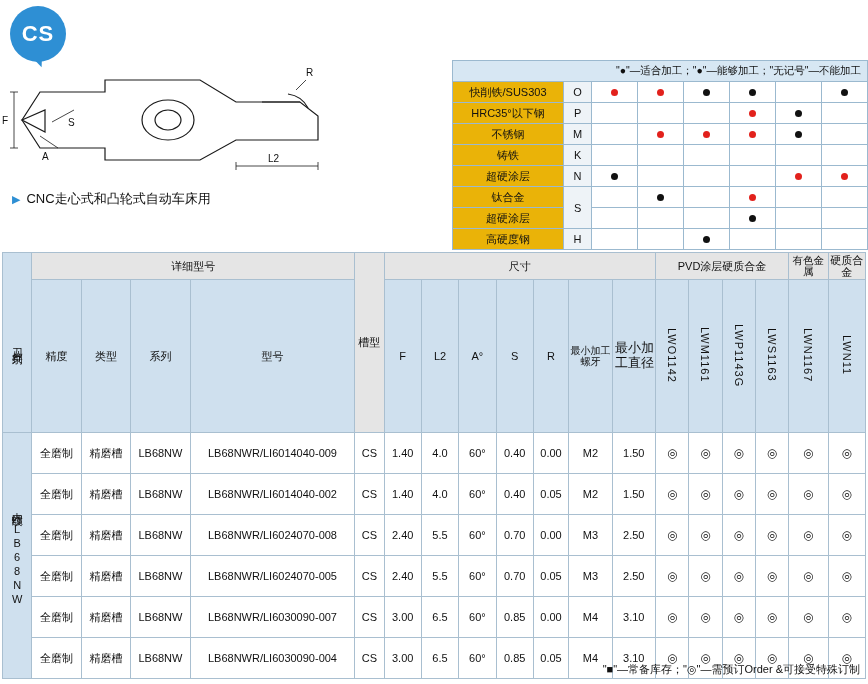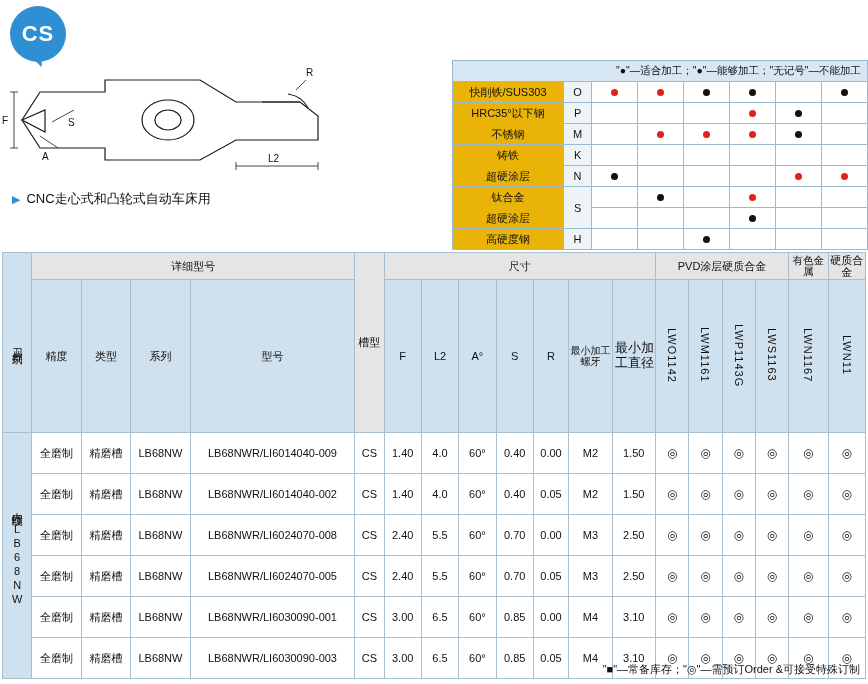--- a/index.html
+++ b/index.html
@@ -344,41 +344,41 @@
       <td><span class="circ">◎</span></td>
       <td><span class="circ">◎</span></td>
       <td><span class="circ">◎</span></td>
       <td><span class="circ">◎</span></td>
       <td><span class="circ">◎</span></td>
     </tr>
     <tr>
       <td>全磨制</td>
       <td>精磨槽</td>
       <td>LB68NW</td>
-      <td>LB68NWR/LI6030090-001</td>
+      <td>LB68NWR/LI6030090-007</td>
       <td>CS</td>
       <td>3.00</td>
       <td>6.5</td>
       <td>60°</td>
       <td>0.85</td>
       <td>0.00</td>
       <td>M4</td>
       <td>3.10</td>
       <td><span class="circ">◎</span></td>
       <td><span class="circ">◎</span></td>
       <td><span class="circ">◎</span></td>
       <td><span class="circ">◎</span></td>
       <td><span class="circ">◎</span></td>
       <td><span class="circ">◎</span></td>
     </tr>
     <tr>
       <td>全磨制</td>
       <td>精磨槽</td>
       <td>LB68NW</td>
-      <td>LB68NWR/LI6030090-003</td>
+      <td>LB68NWR/LI6030090-004</td>
       <td>CS</td>
       <td>3.00</td>
       <td>6.5</td>
       <td>60°</td>
       <td>0.85</td>
       <td>0.05</td>
       <td>M4</td>
       <td>3.10</td>
       <td><span class="circ">◎</span></td>
       <td><span class="circ">◎</span></td>

